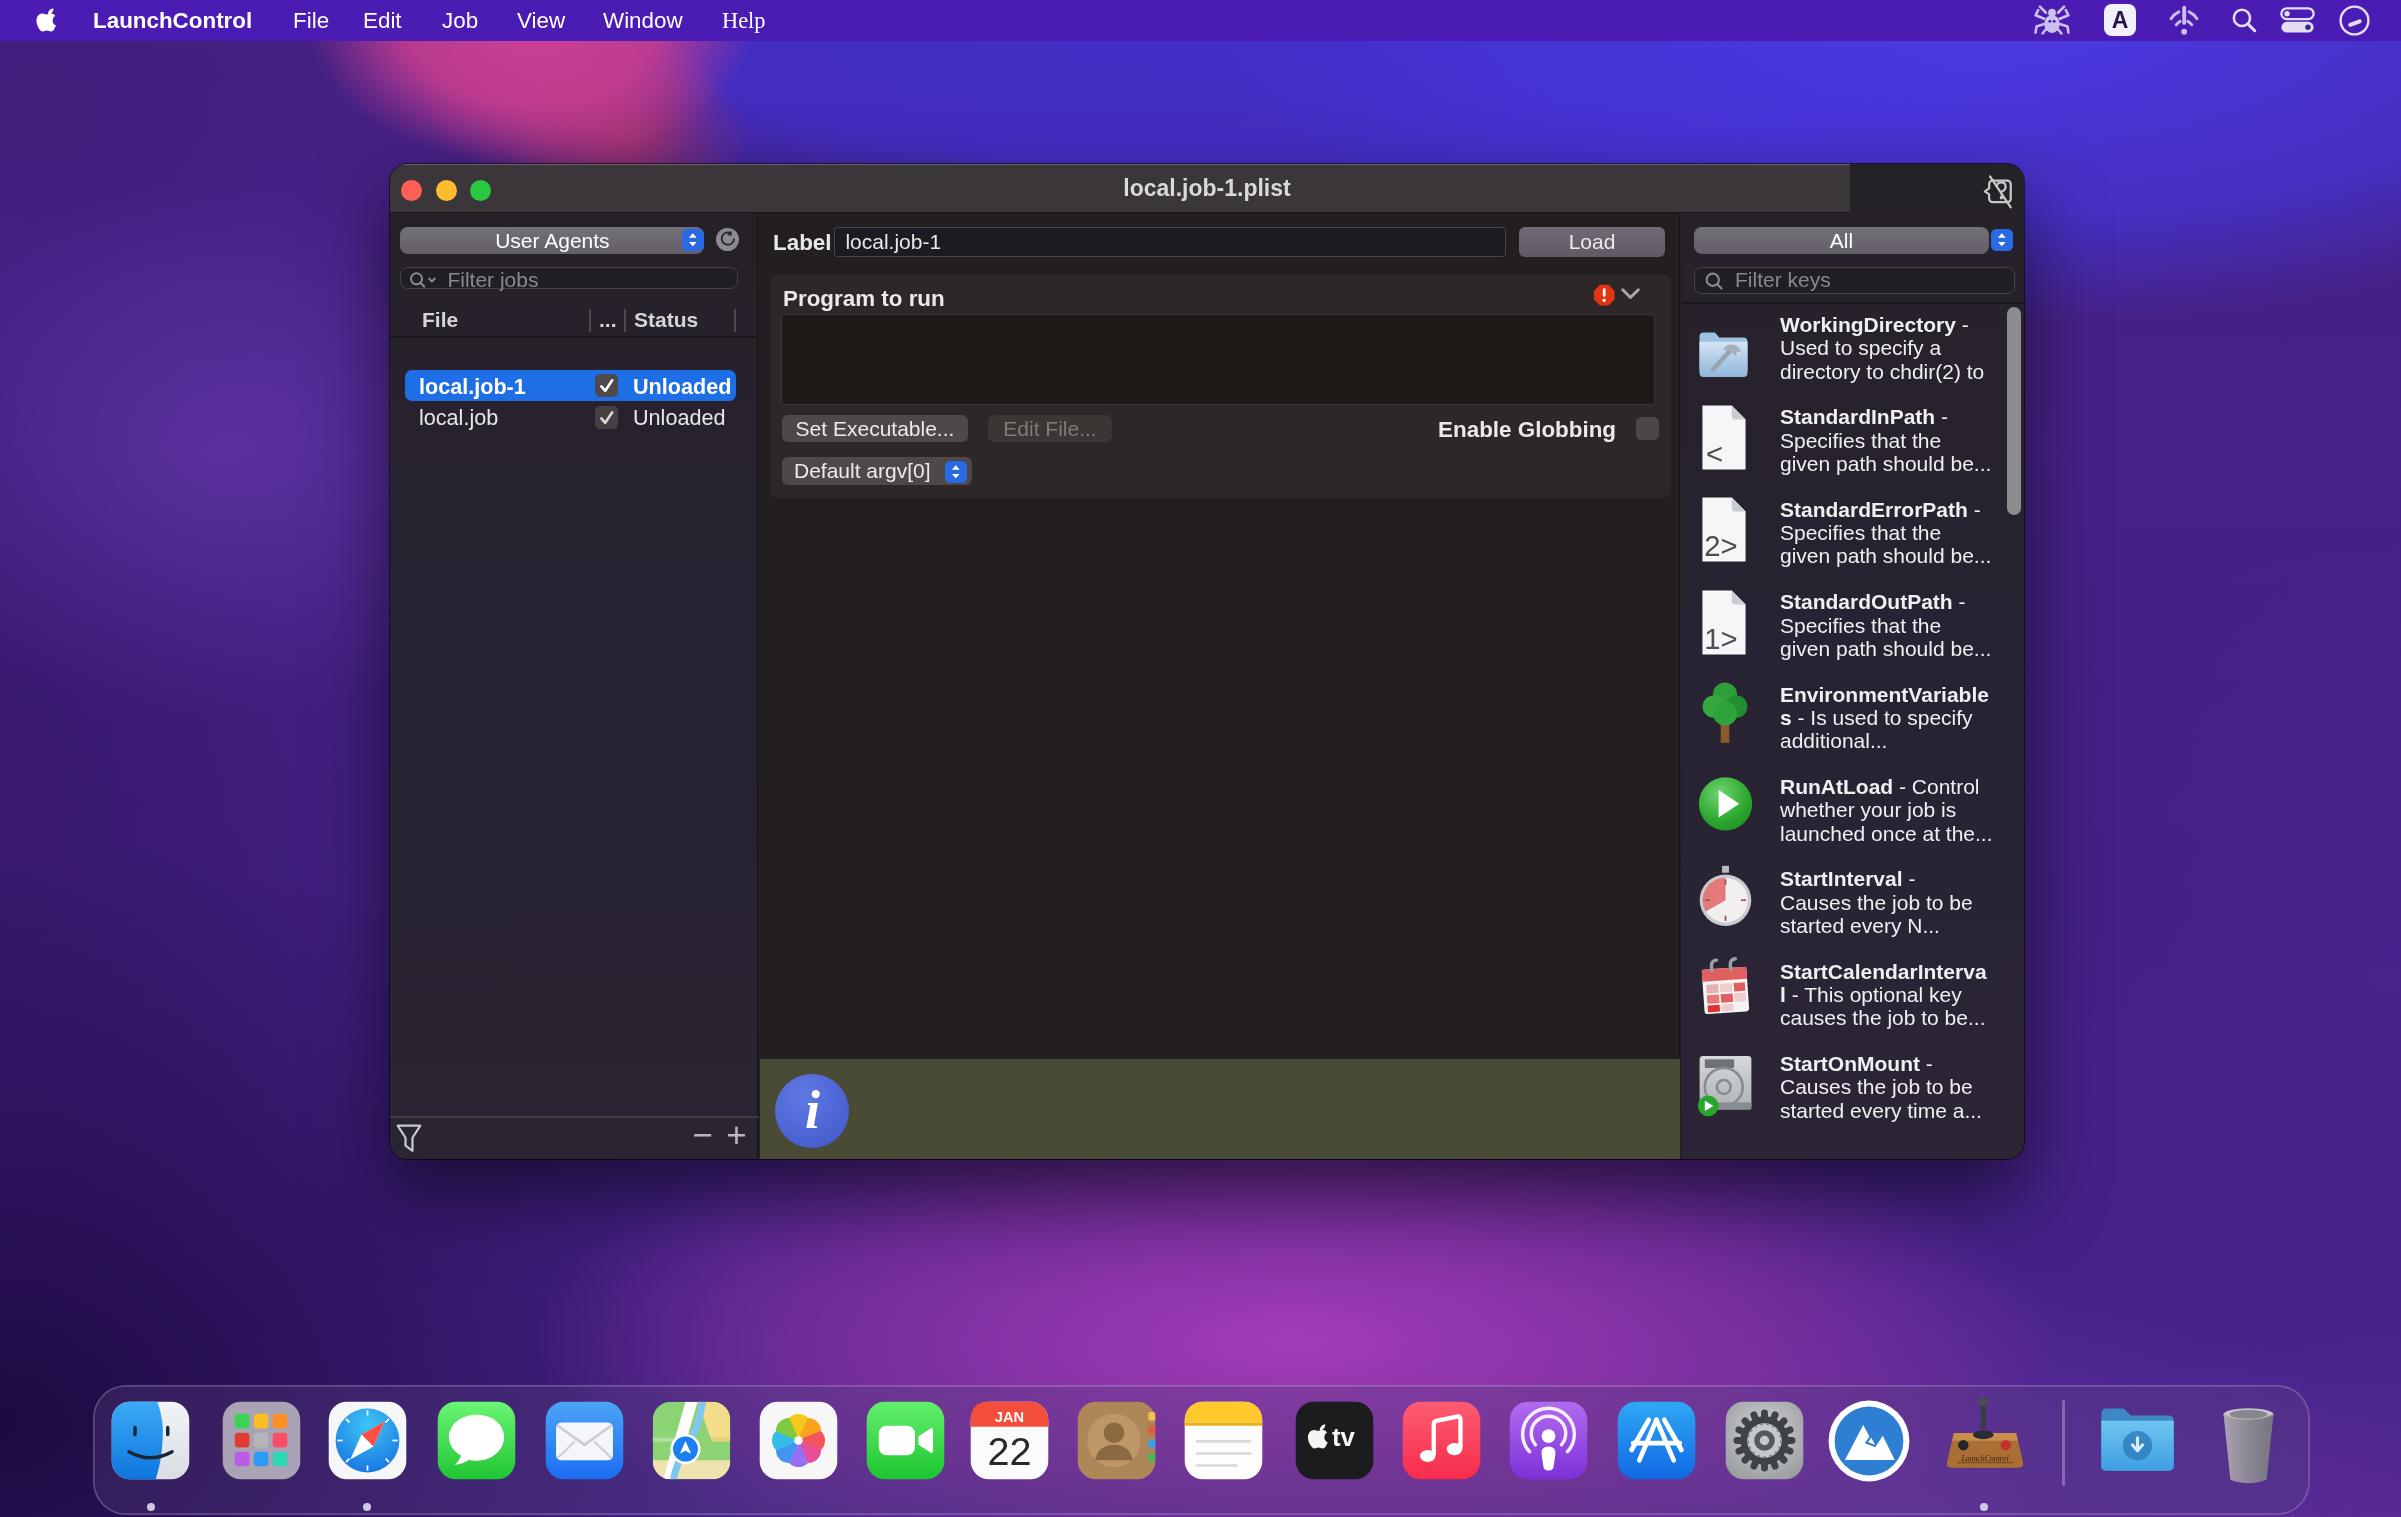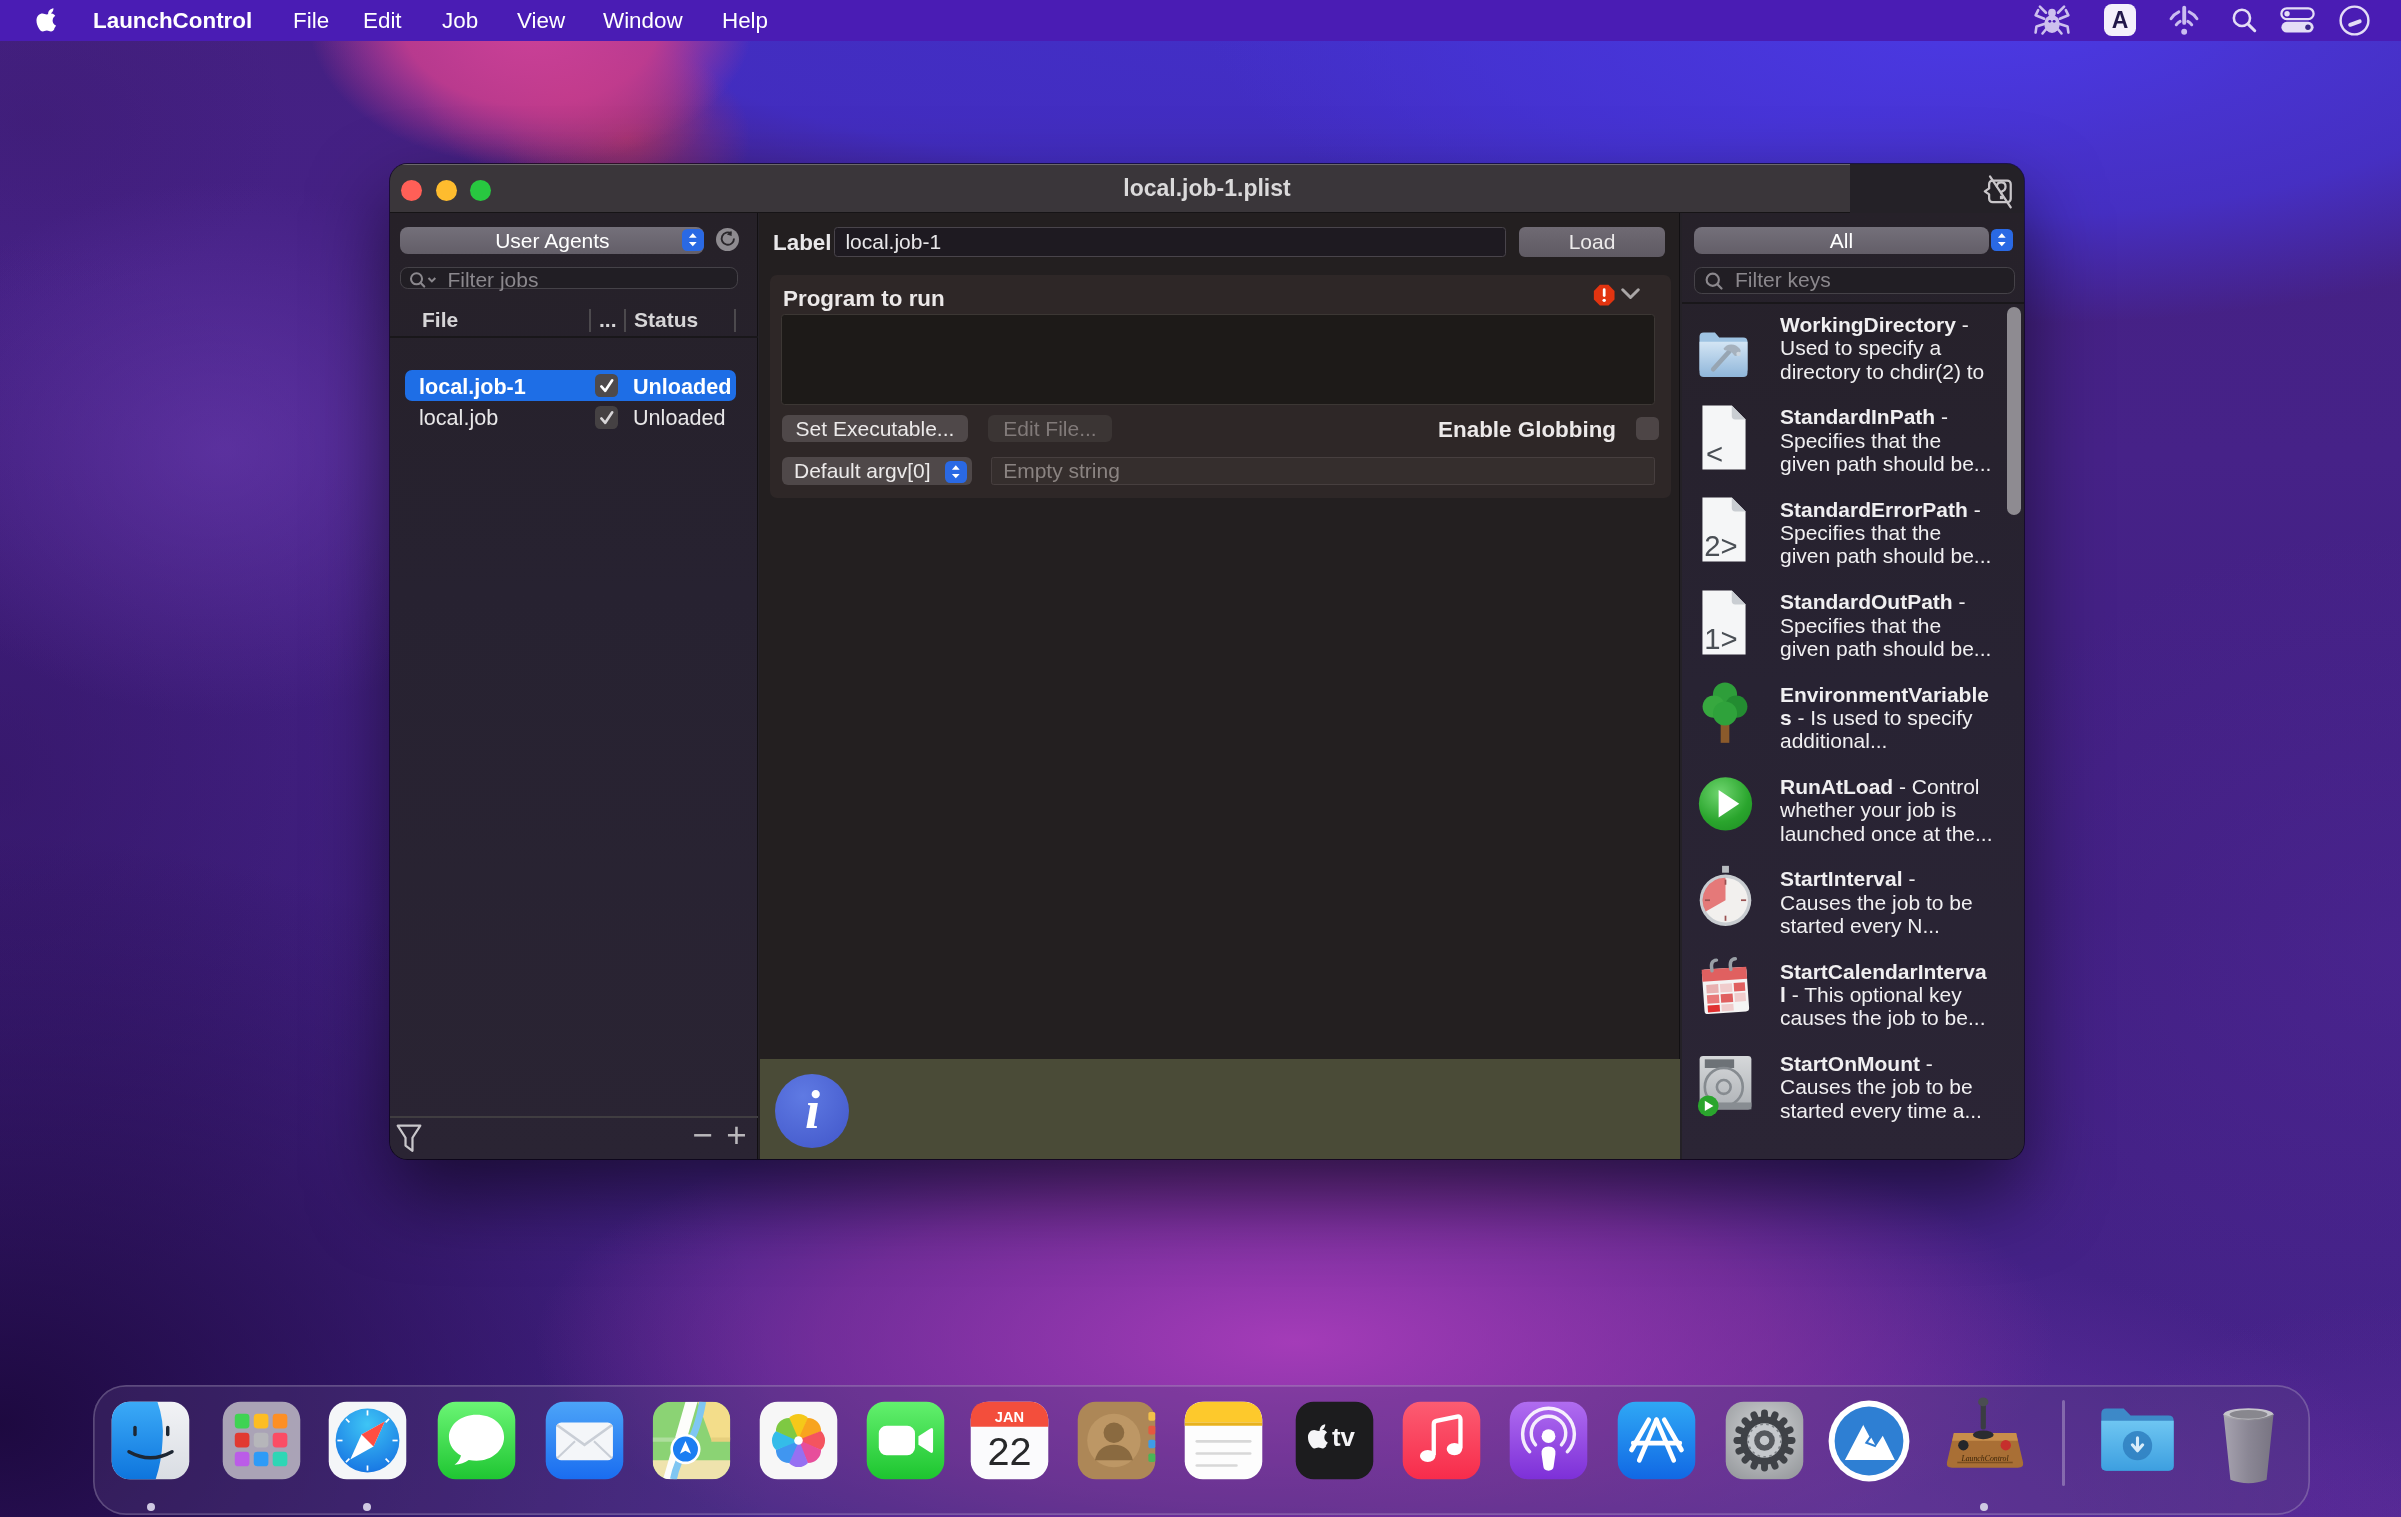--- a/index.html
+++ b/index.html
@@ -52,21 +52,21 @@
 <div class="abs" id="menubar">
   <svg class="abs" style="left:34px;top:7px" width="28" height="28" viewBox="0 0 17 17">
         <path fill="#fff" d="M8.7 4.5c.8 0 1.7-.6 2.3-1.3.5-.7.9-1.6.8-2.5-.8 0-1.8.6-2.4 1.3-.5.6-1 1.6-.8 2.5zm3.4 8.8c.9-1.3 1.3-1.9 1.3-2 0 0-2.1-.8-2.1-3.1 0-1.9 1.5-2.8 1.6-2.9-.9-1.3-2.2-1.4-2.7-1.4-1.1 0-2 .6-2.6.6-.6 0-1.5-.6-2.4-.6C3.4 3.9 1.5 5.4 1.5 8.2c0 1.8.7 3.6 1.5 4.8.7 1 1.4 1.9 2.3 1.9.9 0 1.3-.6 2.5-.6 1.1 0 1.5.6 2.5.6s1.6-.9 2.3-1.9z"></path>
       </svg>
   <div class="mi" style="left:93px;font-weight:bold;">LaunchControl</div>
   <div class="mi" style="left:293px;">File</div>
   <div class="mi" style="left:363px;">Edit</div>
   <div class="mi" style="left:442px;">Job</div>
   <div class="mi" style="left:517px;">View</div>
   <div class="mi" style="left:603px;">Window</div>
-  <div class="mi" style="left:722px;">Help</div>
+  <div class="mi" style="left:722px;font-family:Liberation Serif, serif;">Help</div>
 
   <svg class="abs" style="left:2033px;top:4.3px" width="38" height="33" viewBox="0 0 44 38">
     <g stroke="#cdc0ee" stroke-width="3" fill="none" stroke-linecap="round" stroke-linejoin="round">
       <path d="M15 10 L8 3 M29 10 L36 3"></path>
       <path d="M13 17 L3 13 L6 7"></path>
           <path d="M31 17 L41 13 L38 7"></path>
       <path d="M13 23 L4 26 L3 33"></path>
           <path d="M31 23 L40 26 L41 33"></path>
       <path d="M16 28 L11 34"></path>
           <path d="M28 28 L33 34"></path>
@@ -191,21 +191,20 @@
     <div class="abs btn" style="left:23px;top:202px;width:186px;height:27px;line-height:27px;">Set Executable...</div>
     <div class="abs btn" style="left:229px;top:202px;width:124px;height:27px;line-height:27px;background:#3b3534;color:#817a79;">Edit File...</div>
     <div class="abs" style="left:604px;top:204px;width:253px;color:#ece9e9;font-size:22.4px;font-weight:bold;text-align:right;">Enable Globbing</div>
     <div class="ck" style="left:877px;top:204px;width:23px;height:23px;background:#4d4546;"></div>
     <div class="abs btn" style="left:23px;top:244px;width:190px;height:28px;line-height:28px;text-align:left;padding-left:12px;box-sizing:border-box;">Default argv[0]</div>
     <div class="stepper" style="left:186px;top:248px;">
           <svg width="21.6" height="21.6" viewBox="0 0 25 25">
             <path d="M8 10 l4.5-5 4.5 5z M8 15 l4.5 5 4.5-5z" fill="#fff"></path>
           </svg>
         </div>
-    <div class="abs" style="left:232px;top:244px;width:664px;height:28px;background:#352e2d;border:0.9px solid #473f3f;border-radius:2.6px;color:#8a8381;font-size:21px;line-height:26px;"><span style="margin-left:11.2px;">Empty string</span></div>
 
     <div class="abs" style="left:0.9px;top:846px;width:920px;height:100px;background:#4a4b37;"></div>
     <div class="abs" style="left:16.4px;top:861px;width:74px;height:74px;border-radius:50%;background:radial-gradient(circle at 38% 30%,#5f7ae3,#4156c9);"></div>
     <div class="abs" style="left:16.4px;top:861px;width:74px;height:74px;text-align:center;font-family:'Liberation Serif',serif;font-style:italic;font-weight:bold;font-size:54px;color:#fff;line-height:73px;">i</div>
   </div>
 
   <div class="abs" id="rpanel">
     <div class="popup" style="left:12px;top:14px;width:295px;height:27px;line-height:27px;">All</div>
     <div class="stepper" style="left:309px;top:16.4px;">
           <svg width="21.6" height="21.6" viewBox="0 0 25 25">

